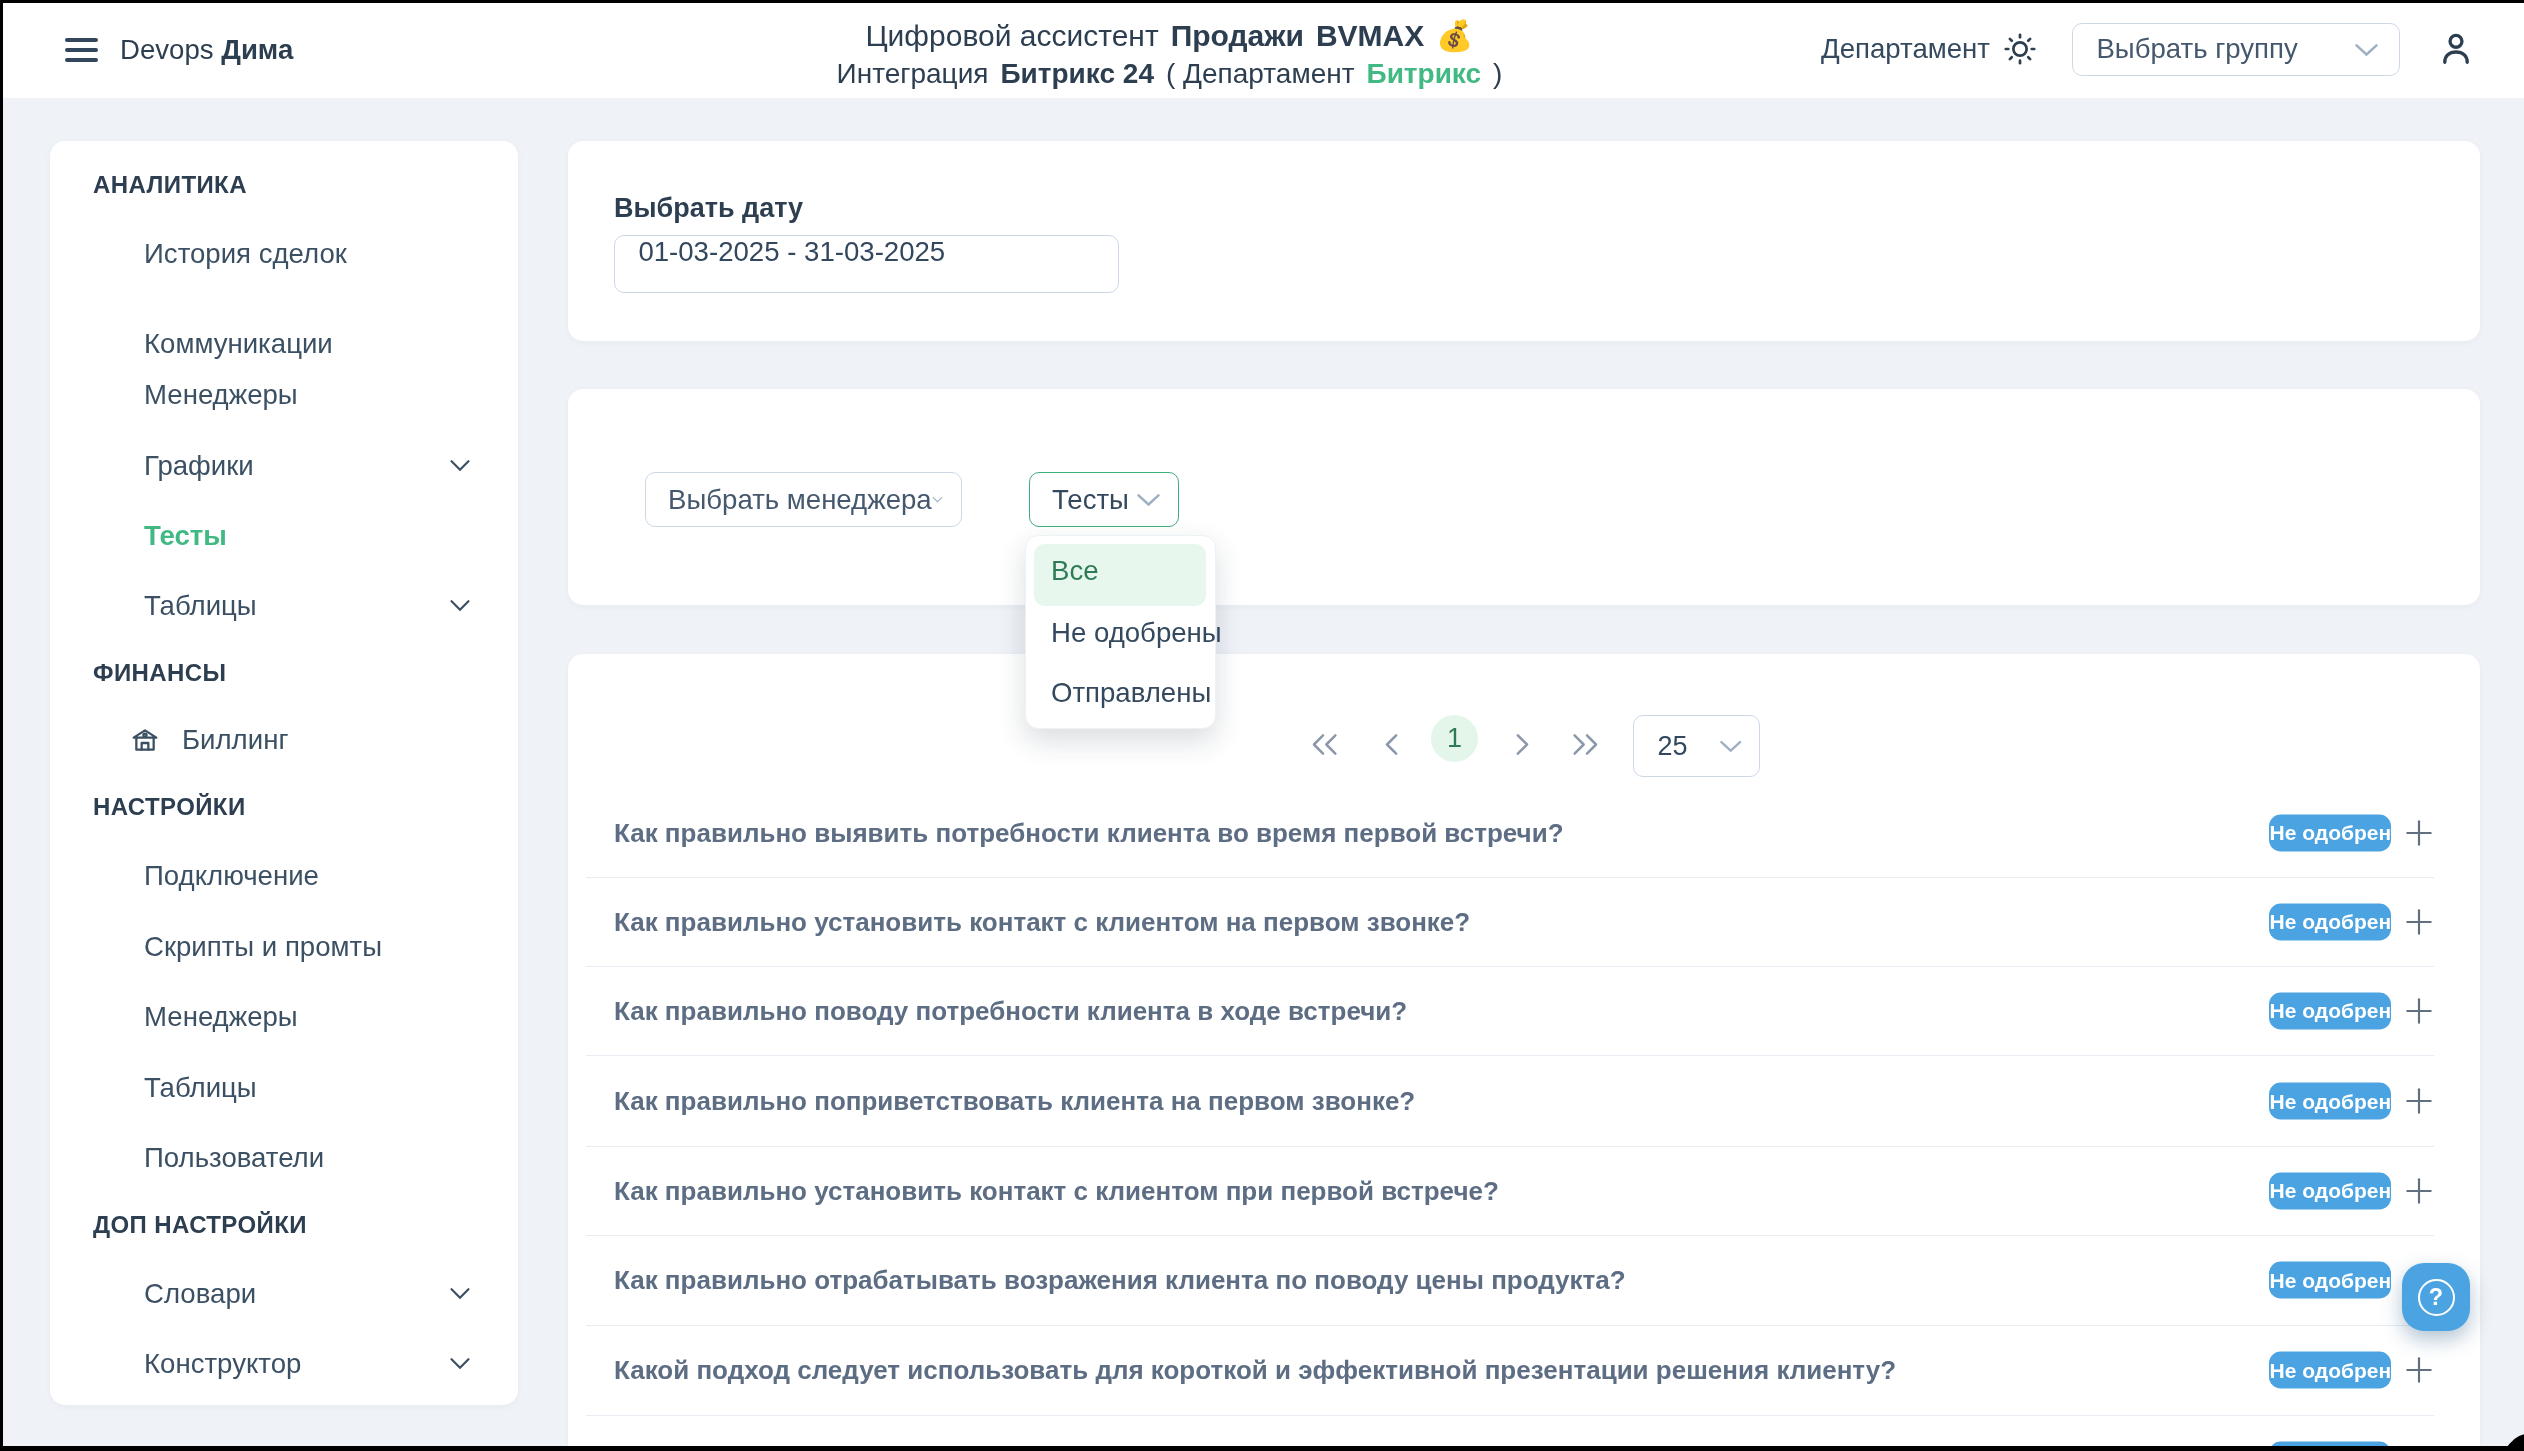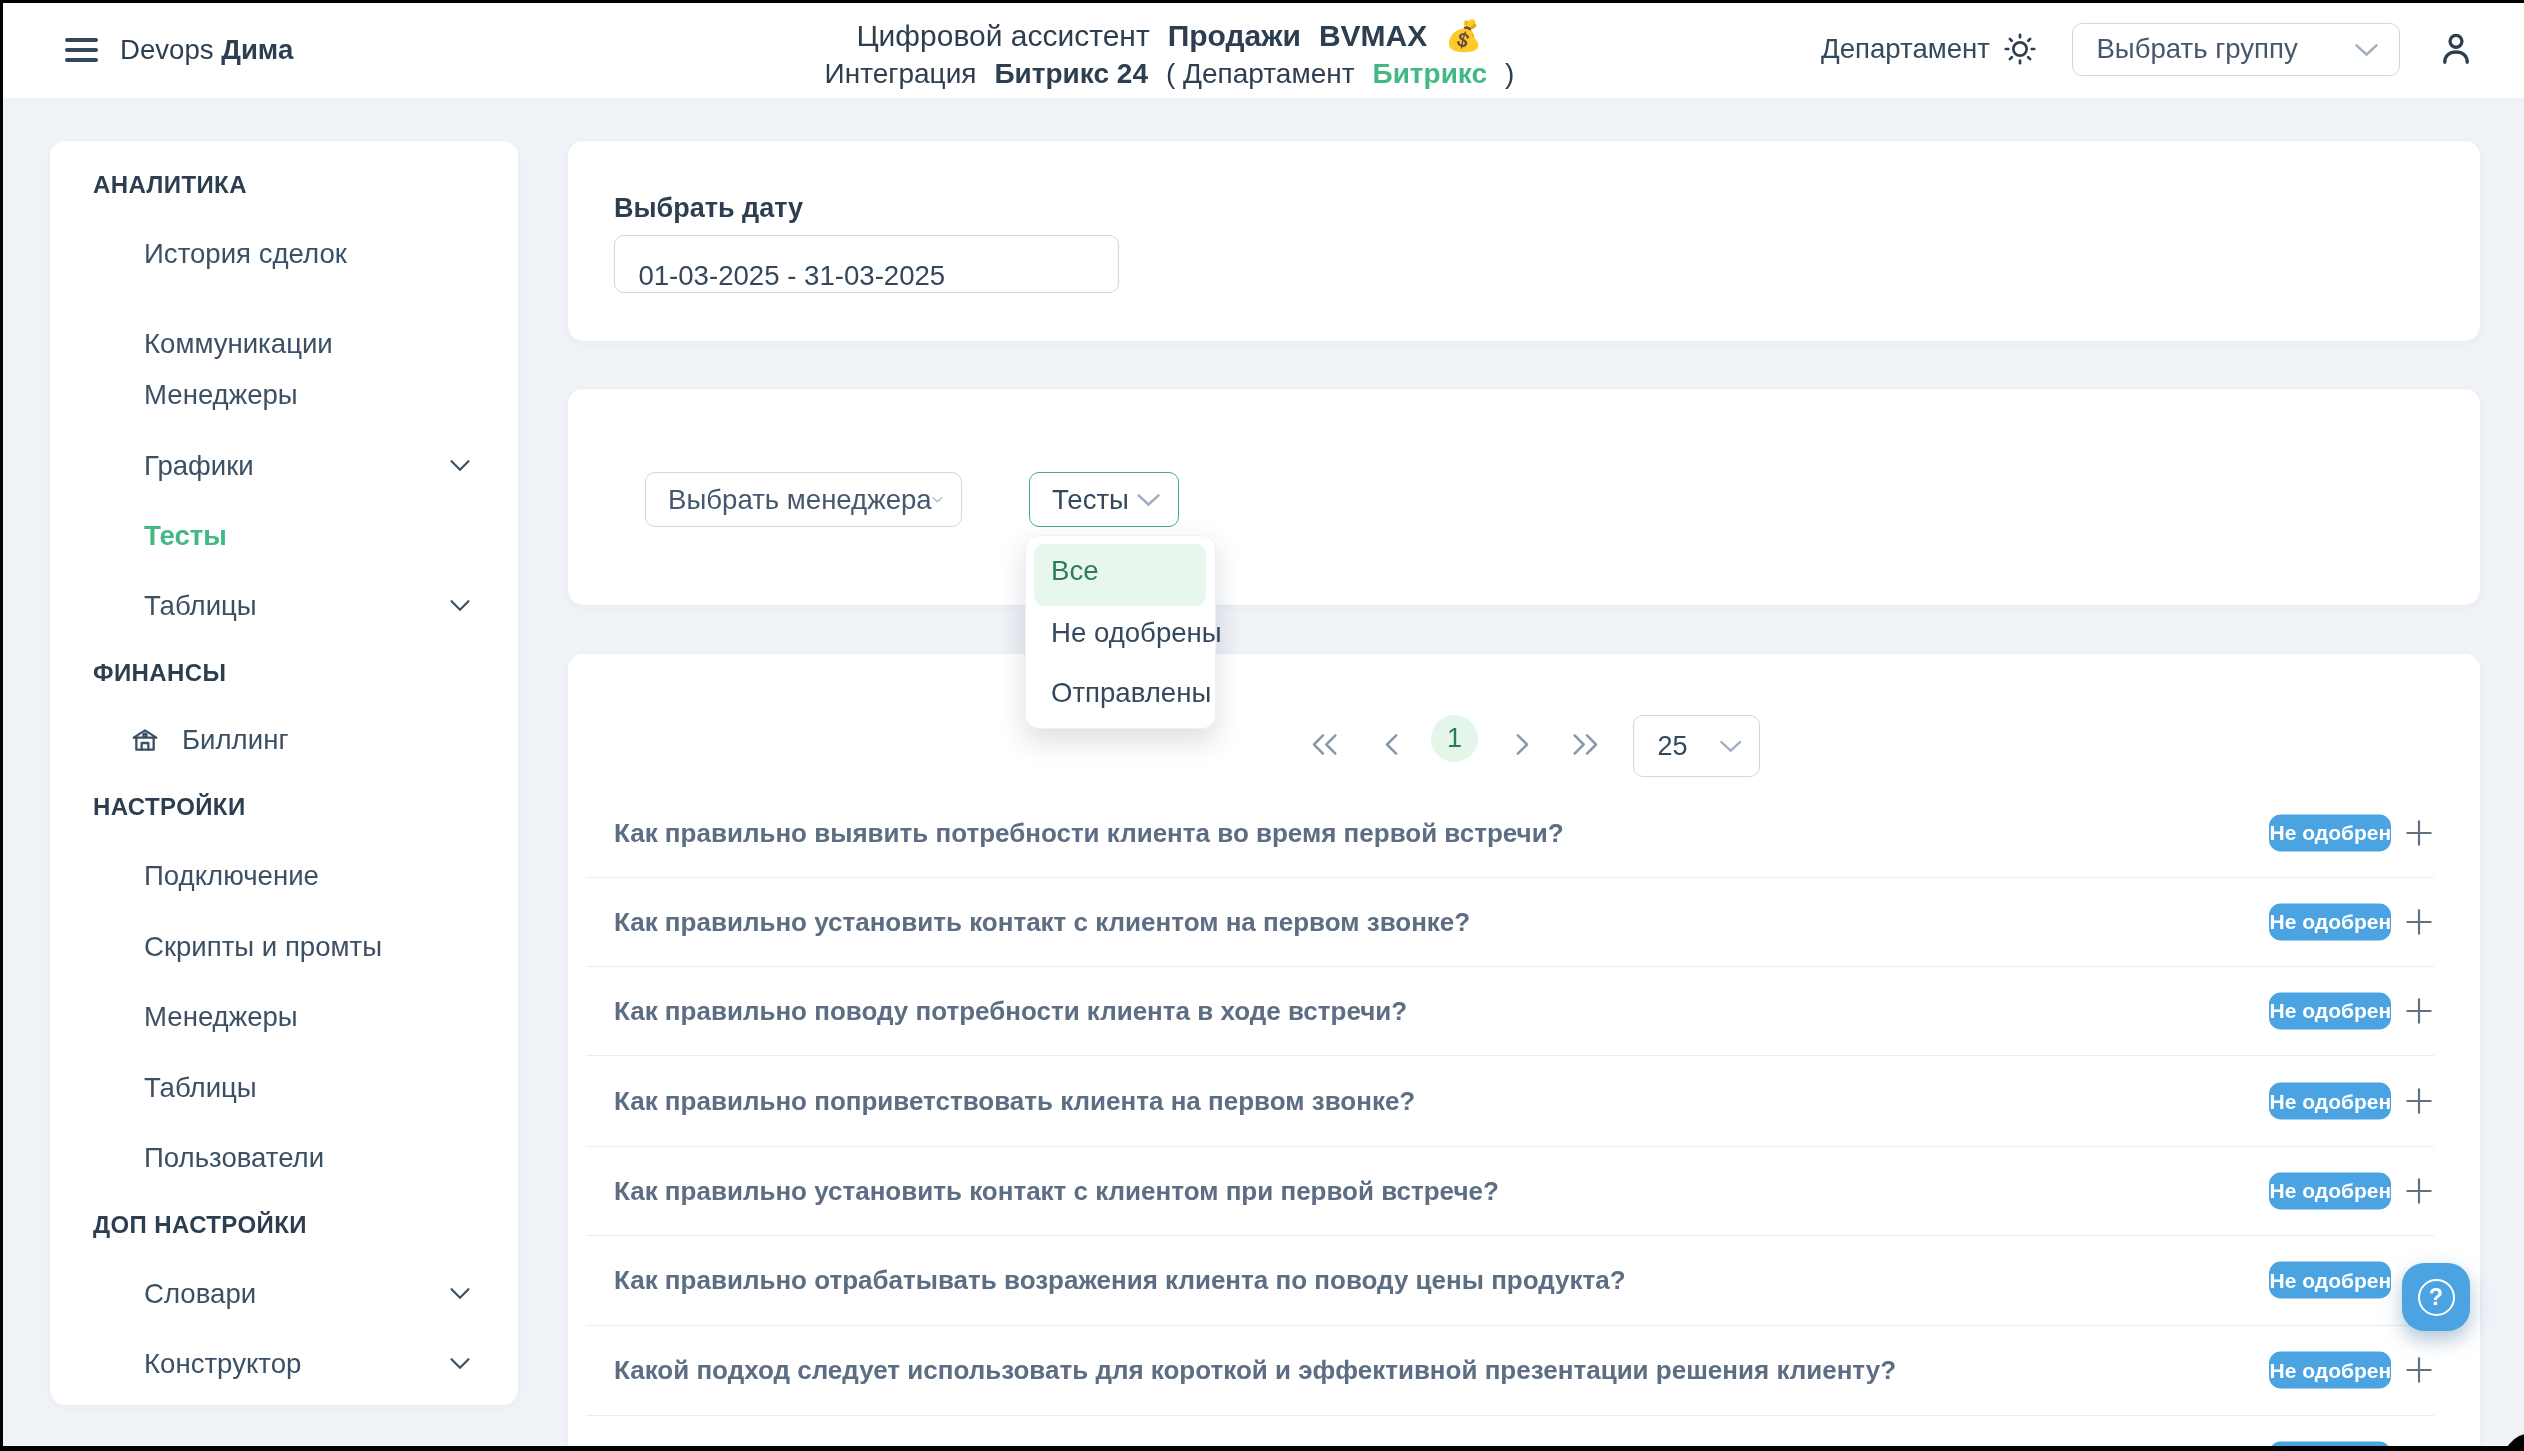--- a/index.html
+++ b/index.html
@@ -7,36 +7,36 @@
   .stage{position:relative;width:2525px;height:1451px;overflow:hidden;background:#eff2f7;}
   .abs{position:absolute;}
   .card{position:absolute;background:#ffffff;border-radius:15px;box-shadow:0 1.7px 6.7px rgba(44,62,80,.04);}
   
   .topbar{position:absolute;left:0;top:0;width:2525px;height:98px;background:#ffffff;z-index:20;}
   .burger span{display:block;width:33px;height:4.2px;background:#33475c;border-radius:2.5px;margin-bottom:5.8px;}
   .burger span:last-child{margin-bottom:0;}
   .brand{font-size:27.6px;color:#2c3e50;line-height:33px;white-space:nowrap;}
   .brand b{font-weight:700;}
   .title-block{position:absolute;left:635px;top:16.7px;width:1069px;text-align:center;z-index:21;}
-  .title-line{display:flex;justify-content:center;align-items:center;gap:18px;white-space:nowrap;}
+  .title-line{display:flex;justify-content:center;align-items:center;gap:12px;white-space:nowrap;}
   .t1{font-size:30px;line-height:38px;color:#2c3e50;}
   .t2{font-size:28px;line-height:37px;color:#2c3e50;}
   .w7{font-weight:700;}
   .green{color:#42b983;}
   .hdr-label{font-size:27.6px;color:#34495e;}
   .select{background:#fff;border:1.7px solid #ccd8e6;border-radius:10px;display:flex;align-items:center;justify-content:space-between;box-sizing:border-box;}
   .select .sel-text{font-size:27.6px;color:#45586e;white-space:nowrap;}
   .select.green-border{border-color:#3fae7e;}
   
   .side-title{position:absolute;left:43px;height:37px;line-height:37px;font-size:24px;font-weight:700;color:#2c3e50;letter-spacing:0.4px;white-space:nowrap;}
   .side-item{position:absolute;left:94px;height:37px;line-height:37px;font-size:27.6px;color:#3c5064;white-space:nowrap;cursor:pointer;}
   .side-item.active{color:#42b983;font-weight:700;}
   .side-chev{position:absolute;left:399px;}
   
-  .input-box{position:absolute;background:#fff;border:1.7px solid #ccd8e6;border-radius:10px;box-sizing:border-box;display:flex;align-items:flex-end;}
+  .input-box{position:absolute;background:#fff;border:1.7px solid #ccd8e6;border-radius:10px;box-sizing:border-box;display:flex;align-items:flex-start;}
   .input-box .in-text{font-size:27.6px;color:#33475e;padding-left:23.4px;white-space:nowrap;}
   .card-label{font-size:27px;font-weight:700;color:#2c3e50;}
   
   .panel{position:absolute;left:1025px;top:535px;width:189px;height:192px;background:#fff;border-radius:13.4px;border:0.8px solid #eef2f6;box-shadow:0 11.7px 28px rgba(27,43,65,.16);z-index:50;}
   .opt{position:absolute;left:8.3px;width:172px;height:62px;line-height:53px;font-size:27.6px;color:#34495e;padding-left:16.7px;box-sizing:border-box;border-radius:11px;cursor:pointer;white-space:nowrap;}
   .opt.selected{background:#e7f7ee;color:#2e7c55;}
   
   .row{position:absolute;left:18.4px;right:46px;}
   .row.bordered{border-bottom:1.7px solid #e7edf3;}
   .q-text{position:absolute;left:27.6px;top:50%;transform:translateY(-50%);font-size:26px;font-weight:700;color:#5d6d83;white-space:nowrap;}

